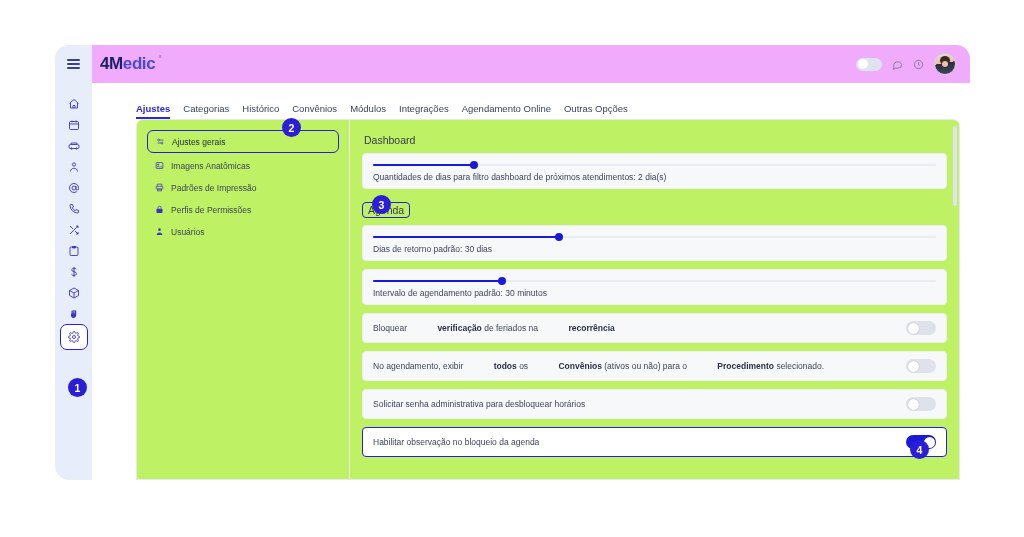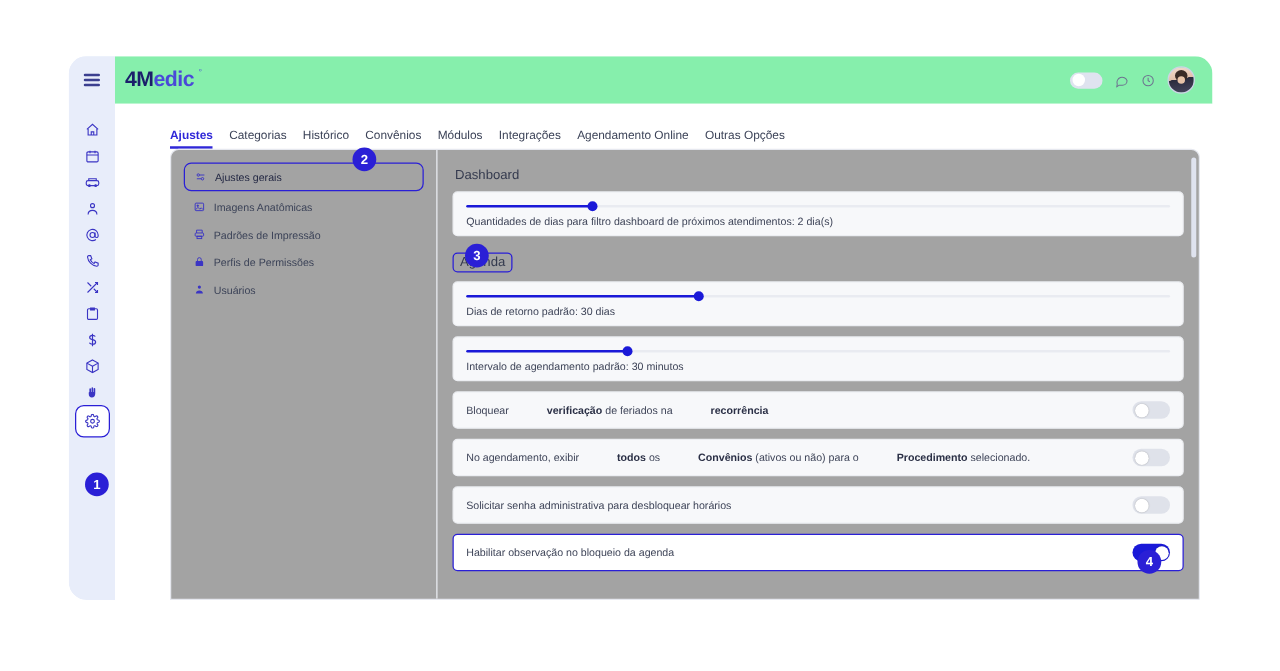--- a/index.html
+++ b/index.html
@@ -38,21 +38,21 @@
   }
   .rail-btn svg{display:block;}
   .rail-btn.active{
     border:1.6px solid #2a1fd6;border-radius:7px;background:#ffffff;
     width:26px;height:24px;
   }
 
   
   .topbar{
     position:absolute;left:37px;top:0;right:0;height:38px;
-    background:#86efac;
+    background:#f0abfc;
     display:flex;align-items:center;
   }
   .logo{
     margin-left:8px;font-size:17px;font-weight:700;letter-spacing:-0.4px;
     position:relative;
   }
   .logo .l1{color:#1b1f6b;}
   .logo .l2{color:#4a49d8;font-weight:600;}
   .logo .reg{
     position:absolute;top:1px;right:-6px;font-size:7px;color:#4a49d8;font-weight:400;
@@ -98,21 +98,21 @@
     position:relative;
   }
   .tab.active{color:#2f27d8;font-weight:700;}
   .tab.active::after{
     content:"";position:absolute;left:0;right:0;bottom:0;height:1.6px;background:#2f27d8;
   }
 
   
   .panel{
     position:absolute;left:44px;top:36px;right:10px;bottom:0;
-    background:#a3a3a3;border:1px solid #e6e8ef;border-radius:7px 7px 0 0;
+    background:#bef264;border:1px solid #e6e8ef;border-radius:7px 7px 0 0;
     display:flex;overflow:hidden;
   }
 
   
   .menu{
     width:212px;flex:0 0 212px;padding:10px 10px 0 10px;box-sizing:border-box;
   }
   .menu-item{
     display:flex;align-items:center;gap:6px;height:19px;
     font-size:8.5px;color:#3c4358;padding:0 8px;border-radius:4px;margin-bottom:3px;

